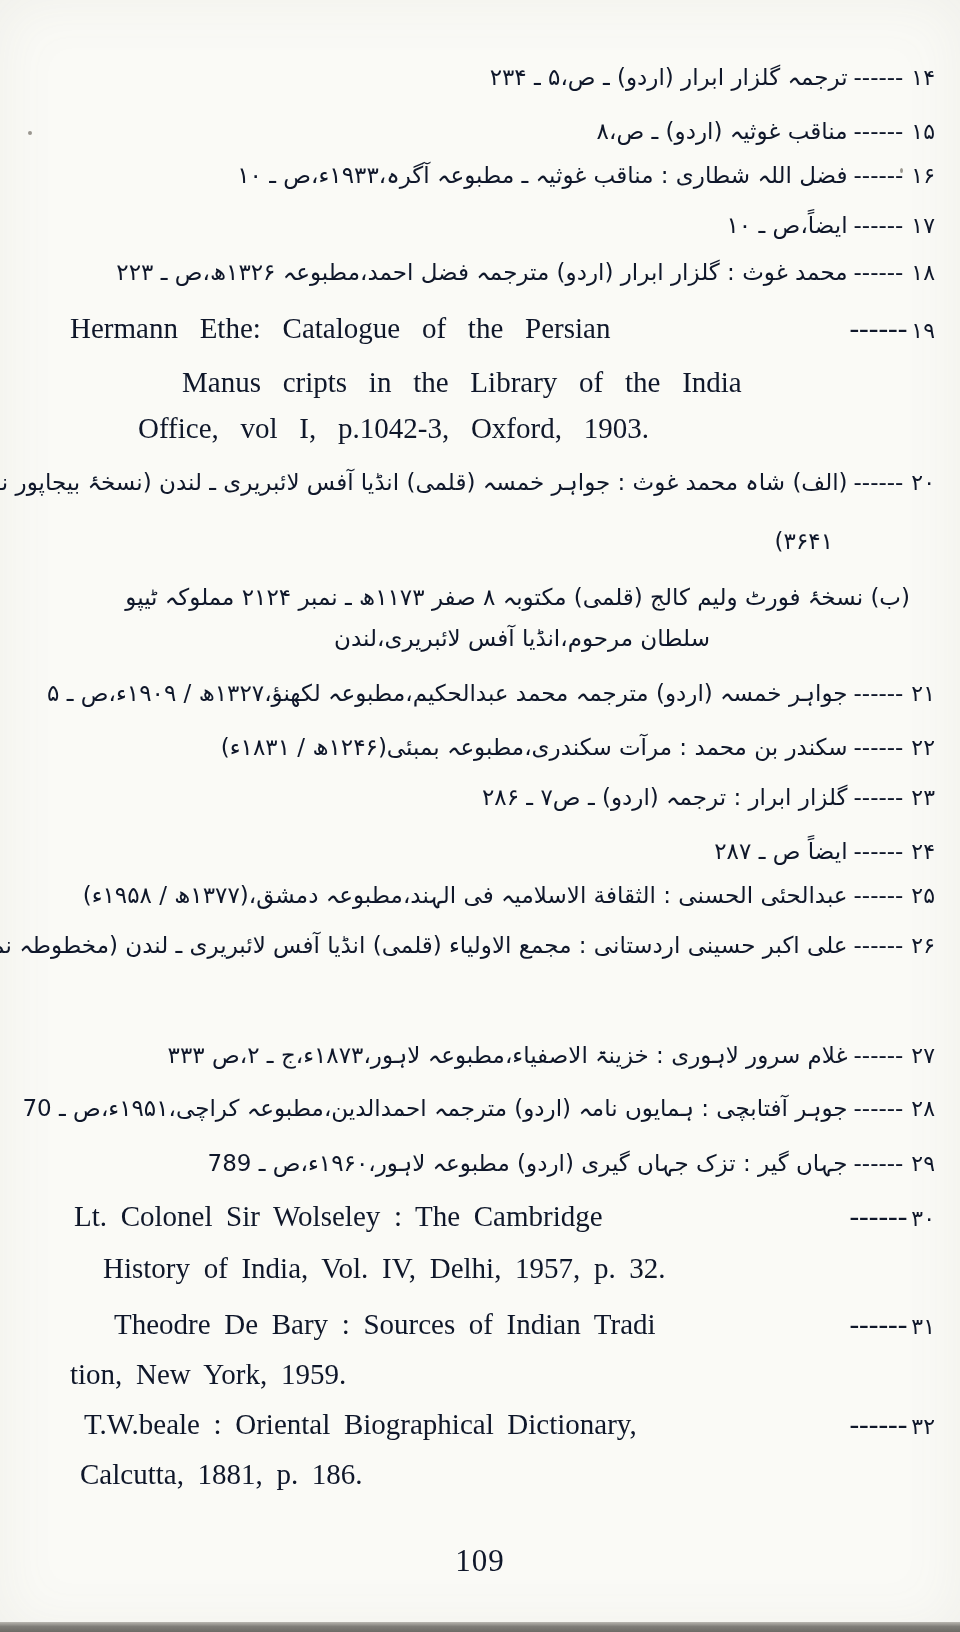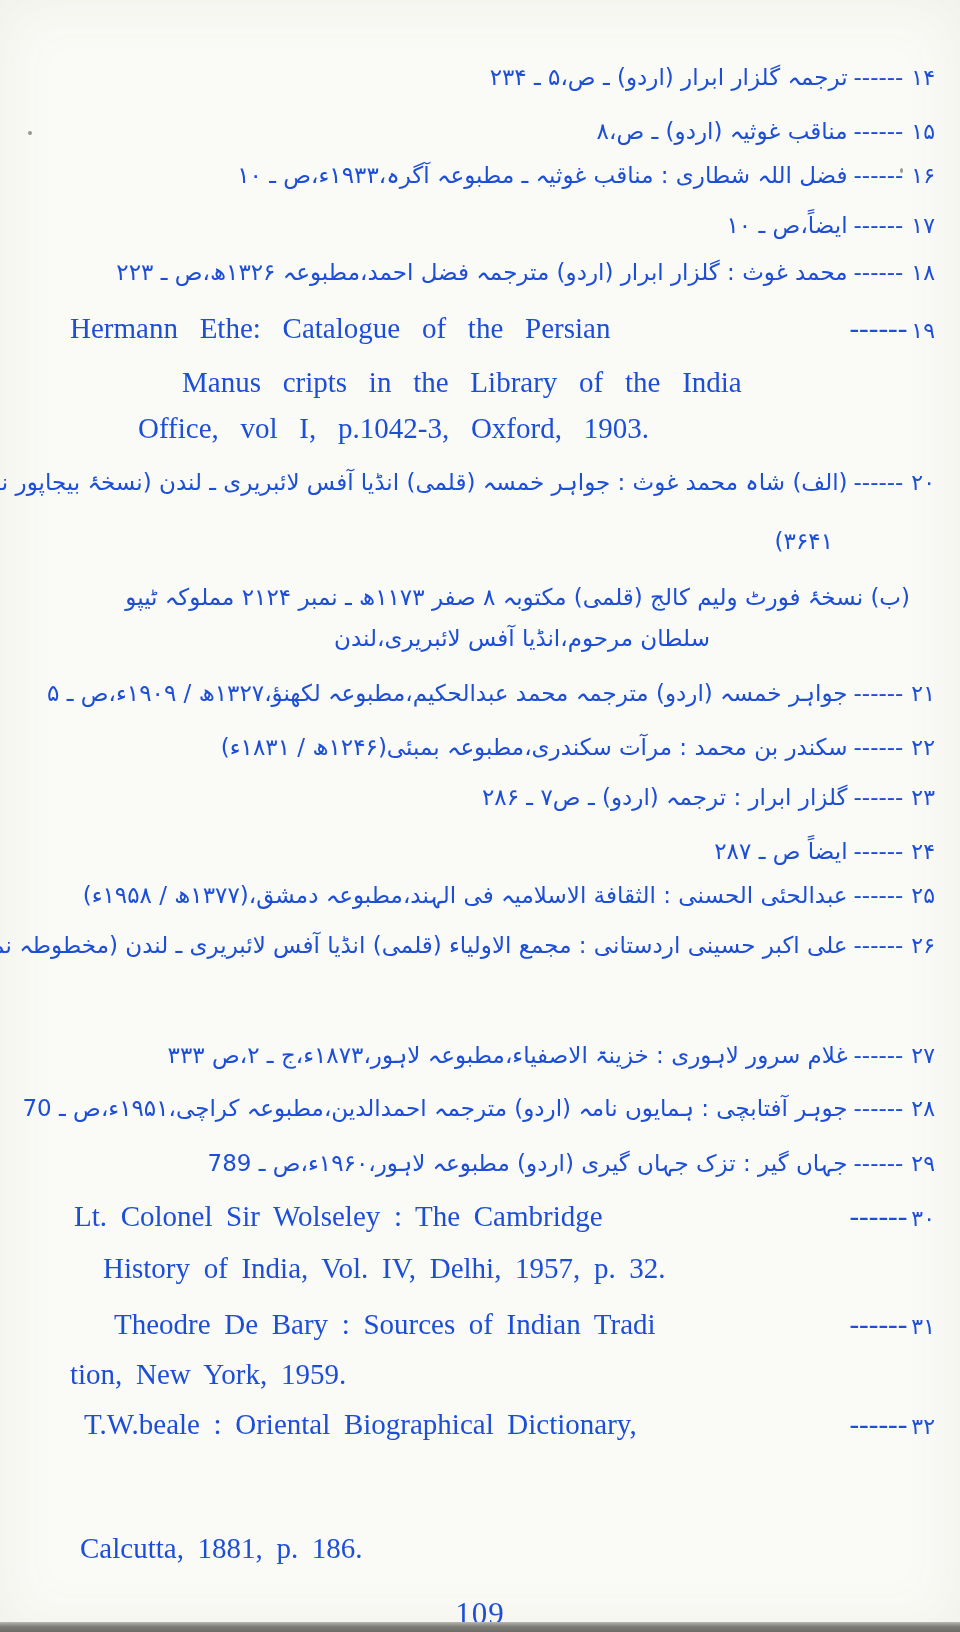--- a/index.html
+++ b/index.html
@@ -7,21 +7,21 @@
   body{
     background:#e8e6e1;
     font-family:"Liberation Serif", serif;
   }
   .page{
     position:relative;
     width:960px;
     height:1632px;
     margin:0 auto;
     background:#fafaf6;
-    color:#1d4ed8;
+    color:#0f172a;
     overflow:hidden;
     box-shadow:inset 0 0 60px rgba(120,115,100,0.08);
   }
   .content{
     position:absolute;
     left:70px;
     right:25px;
     top:0;
     bottom:0;
   }
@@ -67,21 +67,21 @@
   }
   .en .marker .num{
     font-family:"DejaVu Sans", sans-serif;
     font-size:22px;
     margin-left:4px;
   }
   .page-number{
     position:absolute;
     left:0;
     right:0;
-    top:1596px;
+    top:1543px;
     text-align:center;
     font-family:"Liberation Serif", serif;
     font-size:31px;
     letter-spacing:1px;
   }
   .scan-edge{
     position:absolute;
     left:0;
     right:0;
     bottom:0;
@@ -149,21 +149,21 @@
     <div class="line en" style="top:1304px;padding-left:44px">
       <span class="txt">Theodre De Bary : Sources of Indian Tradi</span>
       <span class="marker"><span class="dash">------</span><span class="num">۳۱</span></span>
     </div>
     <div class="line en cont" style="top:1354px"><span class="txt">tion, New York, 1959.</span></div>
 
     <div class="line en" style="top:1404px;padding-left:14px">
       <span class="txt">T.W.beale : Oriental Biographical Dictionary,</span>
       <span class="marker"><span class="dash">------</span><span class="num">۳۲</span></span>
     </div>
-    <div class="line en cont" style="top:1528px;padding-left:10px"><span class="txt">Calcutta, 1881, p. 186.</span></div>
+    <div class="line en cont" style="top:1454px;padding-left:10px"><span class="txt">Calcutta, 1881, p. 186.</span></div>
 
   </div>
 
   <div class="page-number">109</div>
 
   <div class="speck" style="left:28px;top:131px;width:4px;height:4px"></div>
   <div class="speck" style="left:900px;top:168px;width:3px;height:5px"></div>
   <div class="scan-edge"></div>
 </div>
 

